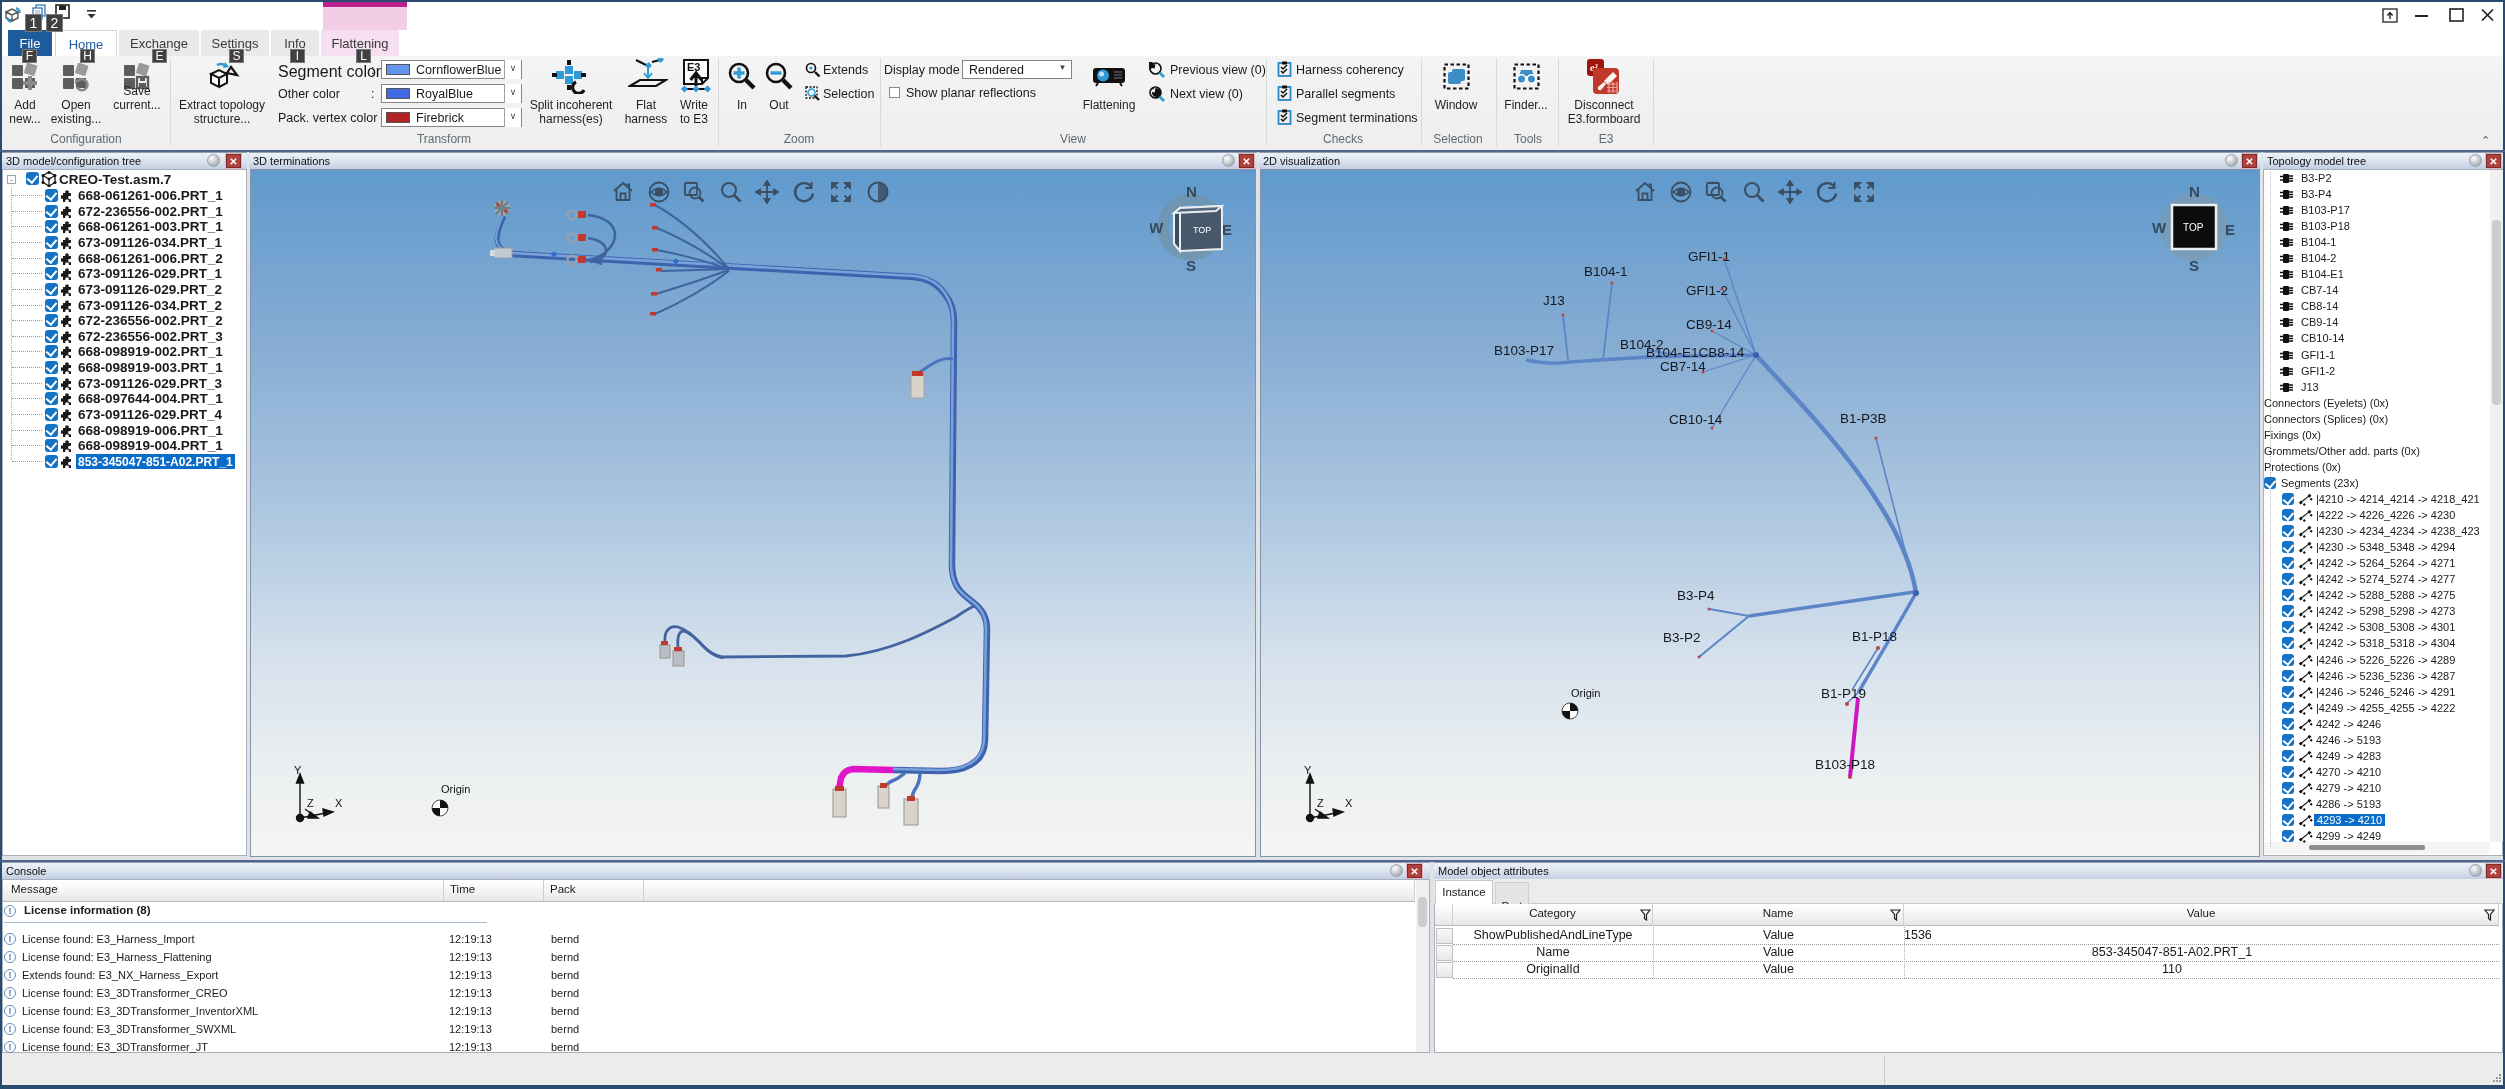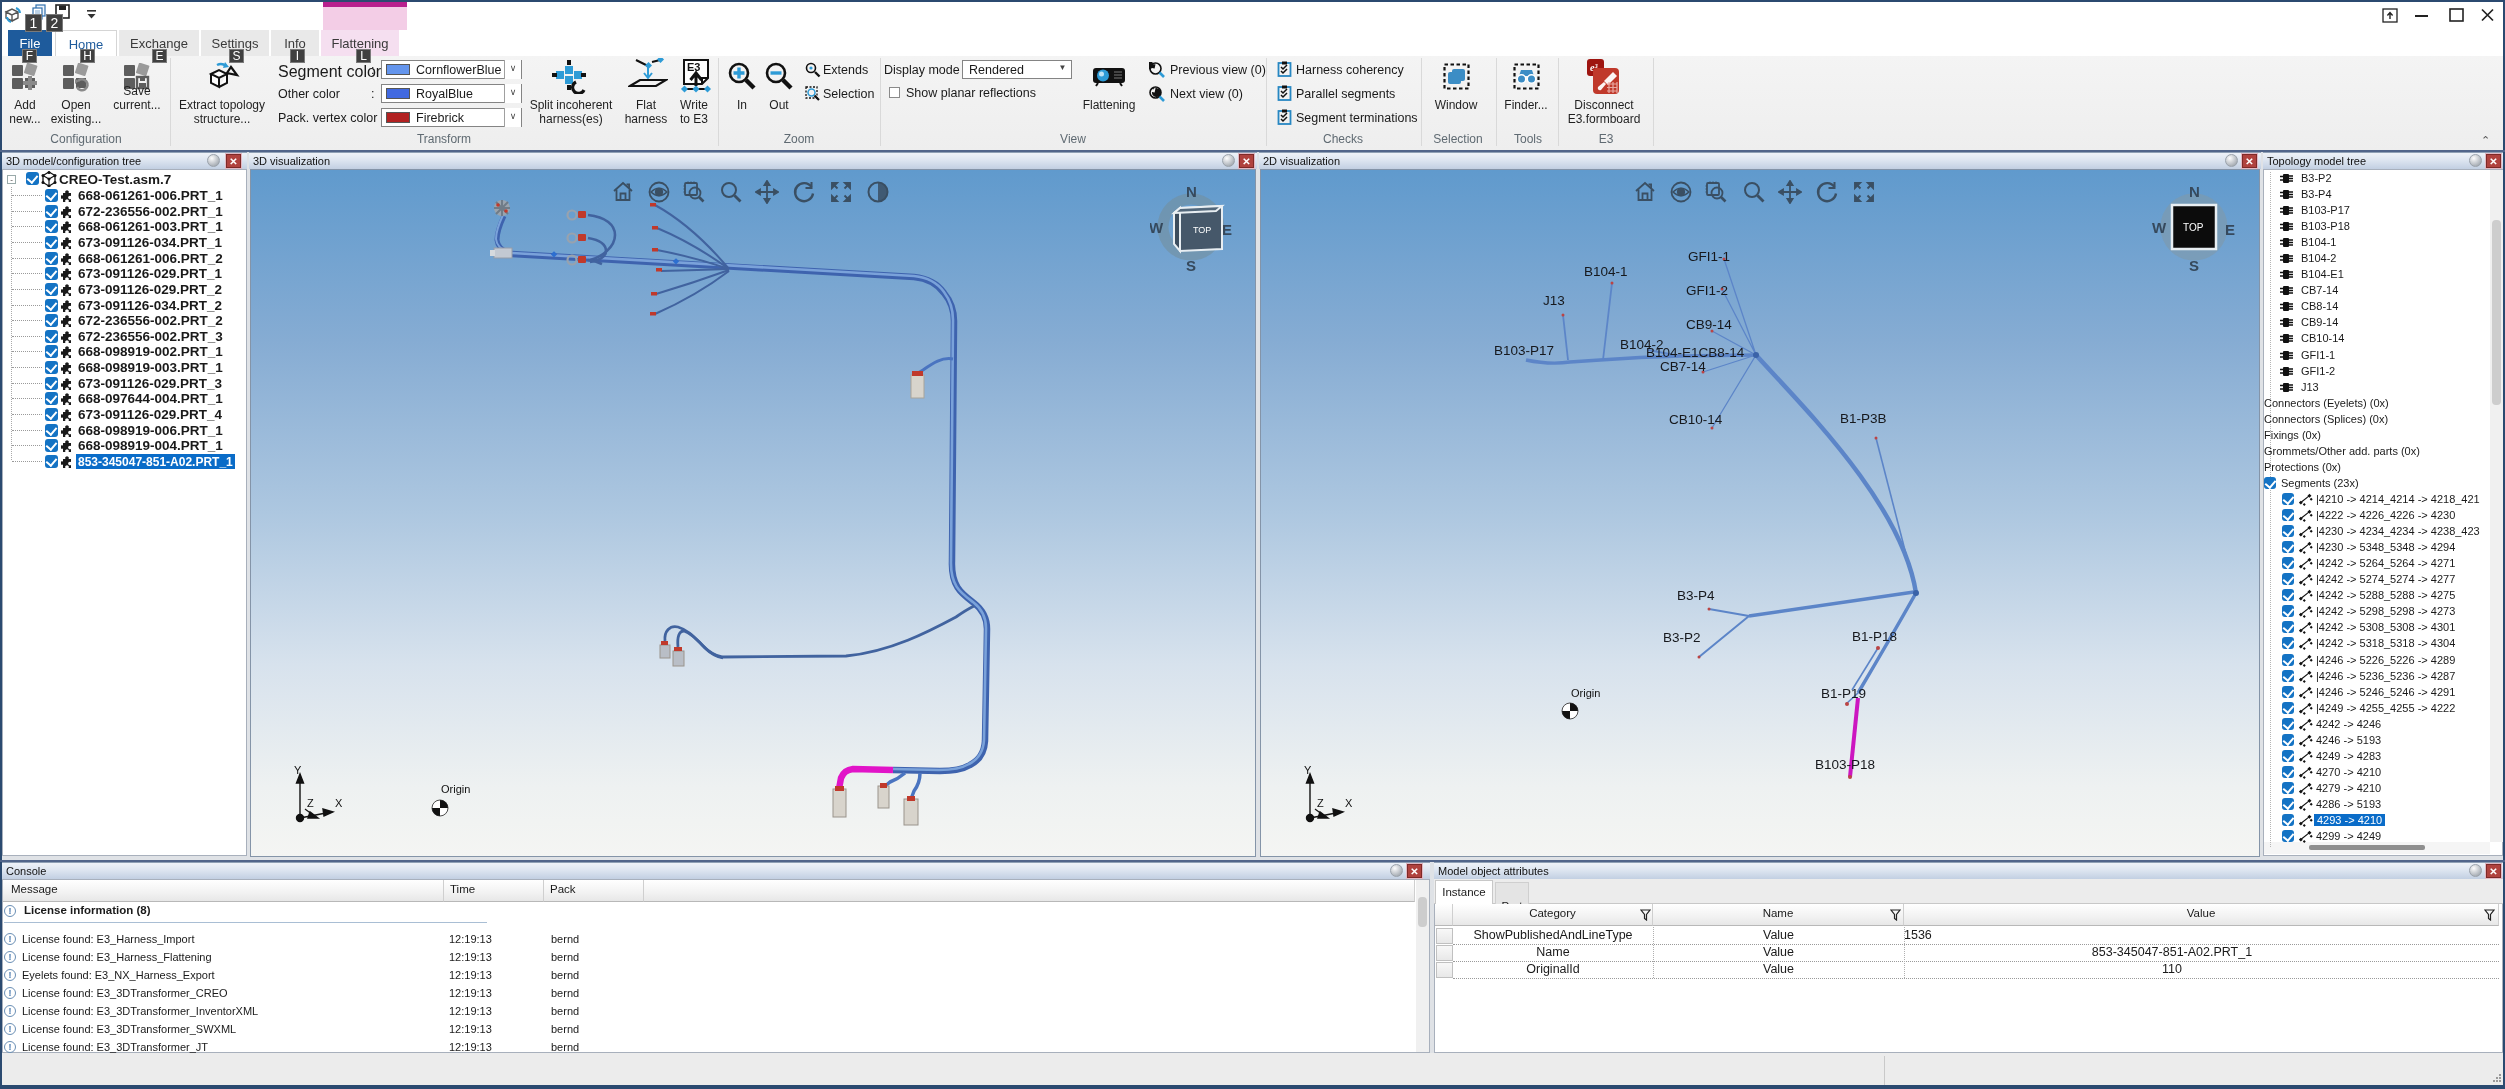--- a/index.html
+++ b/index.html
@@ -420,21 +420,21 @@
 <svg class="abs" style="left:61px;top:439px" width="12" height="13" viewBox="0 0 12 13">
     <use href="#puzzle"></use>
   </svg>
 <div class="treerow" style="left:78px;top:438px">668-098919-004.PRT_1</div>
 <div class="dot3" style="left:12px;top:461px;width:30px"></div>
 <div class="cb" style="left:45px;top:455px"></div>
 <svg class="abs" style="left:61px;top:455px" width="12" height="13" viewBox="0 0 12 13">
     <use href="#puzzle"></use>
   </svg>
 <div class="treerow" style="left:76px;top:454px;background:#0a6cc8;color:#fff;padding:1px 2px 0 2px;font-size:12px">853-345047-851-A02.PRT_1</div>
-<div class="ptitle" style="left:249px;top:152px;width:1008px">3D visualization</div>
+<div class="ptitle" style="left:249px;top:152px;width:1008px">3D terminations</div>
 <div class="pmag" style="left:1222px;top:154px"></div>
 <div class="pX" style="left:1239px;top:154px">✕</div>
 <div class="vport" style="left:250px;top:169px;width:1006px;height:688px;border:1px solid #8494a8"></div>
 <div class="ptitle" style="left:1259px;top:152px;width:1002px">2D visualization</div>
 <div class="pmag" style="left:2225px;top:154px"></div>
 <div class="pX" style="left:2242px;top:154px">✕</div>
 <div class="vport" style="left:1260px;top:169px;width:1000px;height:688px;border:1px solid #8494a8"></div>
 <svg width="0" height="0" style="position:absolute">
     <defs>
 <g id="vhome" fill="none" stroke="#3a4f63" stroke-width="1.8">
@@ -923,21 +923,21 @@
 <div class="abs" style="left:4px;top:922px;width:483px;height:1px;background:#a9bed4"></div>
 <div class="info" style="left:4px;top:933px">!</div>
 <div class="conrow" style="left:22px;top:933px">License found: E3_Harness_Import</div>
 <div class="conrow" style="left:449px;top:933px">12:19:13</div>
 <div class="conrow" style="left:551px;top:933px">bernd</div>
 <div class="info" style="left:4px;top:951px">!</div>
 <div class="conrow" style="left:22px;top:951px">License found: E3_Harness_Flattening</div>
 <div class="conrow" style="left:449px;top:951px">12:19:13</div>
 <div class="conrow" style="left:551px;top:951px">bernd</div>
 <div class="info" style="left:4px;top:969px">!</div>
-<div class="conrow" style="left:22px;top:969px">Eyelets found: E3_NX_Harness_Export</div>
+<div class="conrow" style="left:22px;top:969px">Extends found: E3_NX_Harness_Export</div>
 <div class="conrow" style="left:449px;top:969px">12:19:13</div>
 <div class="conrow" style="left:551px;top:969px">bernd</div>
 <div class="info" style="left:4px;top:987px">!</div>
 <div class="conrow" style="left:22px;top:987px">License found: E3_3DTransformer_CREO</div>
 <div class="conrow" style="left:449px;top:987px">12:19:13</div>
 <div class="conrow" style="left:551px;top:987px">bernd</div>
 <div class="info" style="left:4px;top:1005px">!</div>
 <div class="conrow" style="left:22px;top:1005px">License found: E3_3DTransformer_InventorXML</div>
 <div class="conrow" style="left:449px;top:1005px">12:19:13</div>
 <div class="conrow" style="left:551px;top:1005px">bernd</div>

